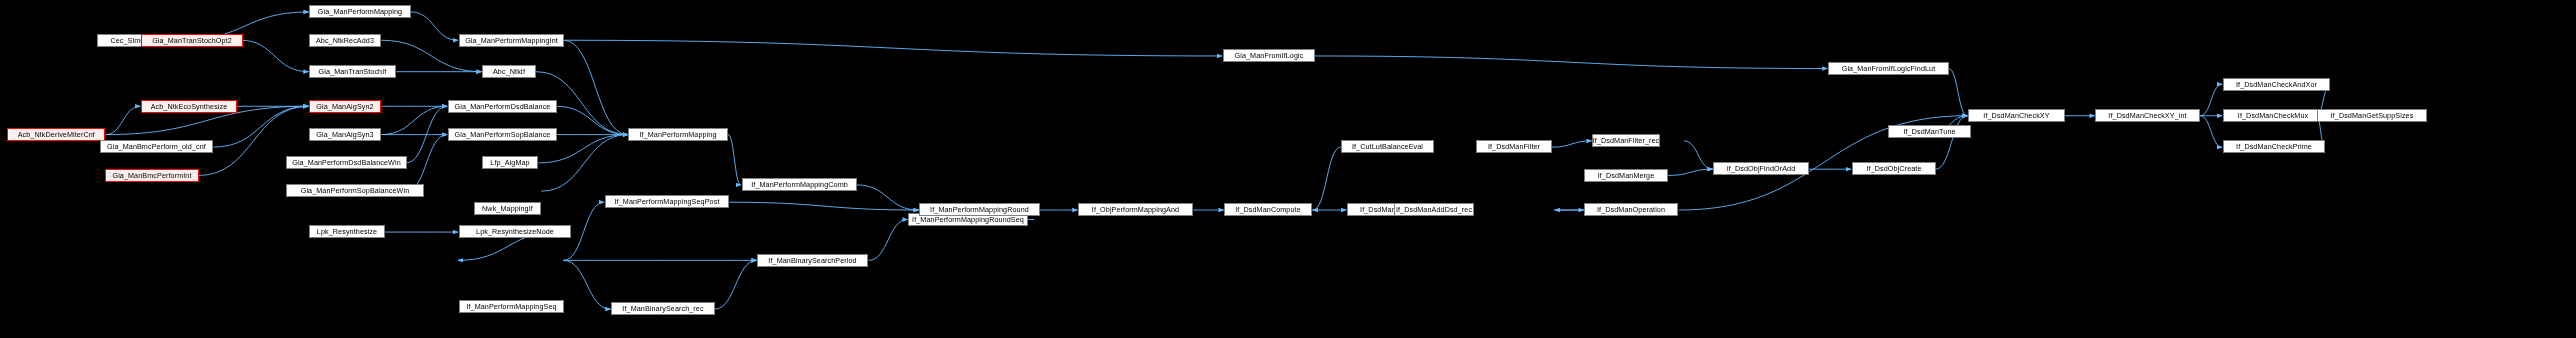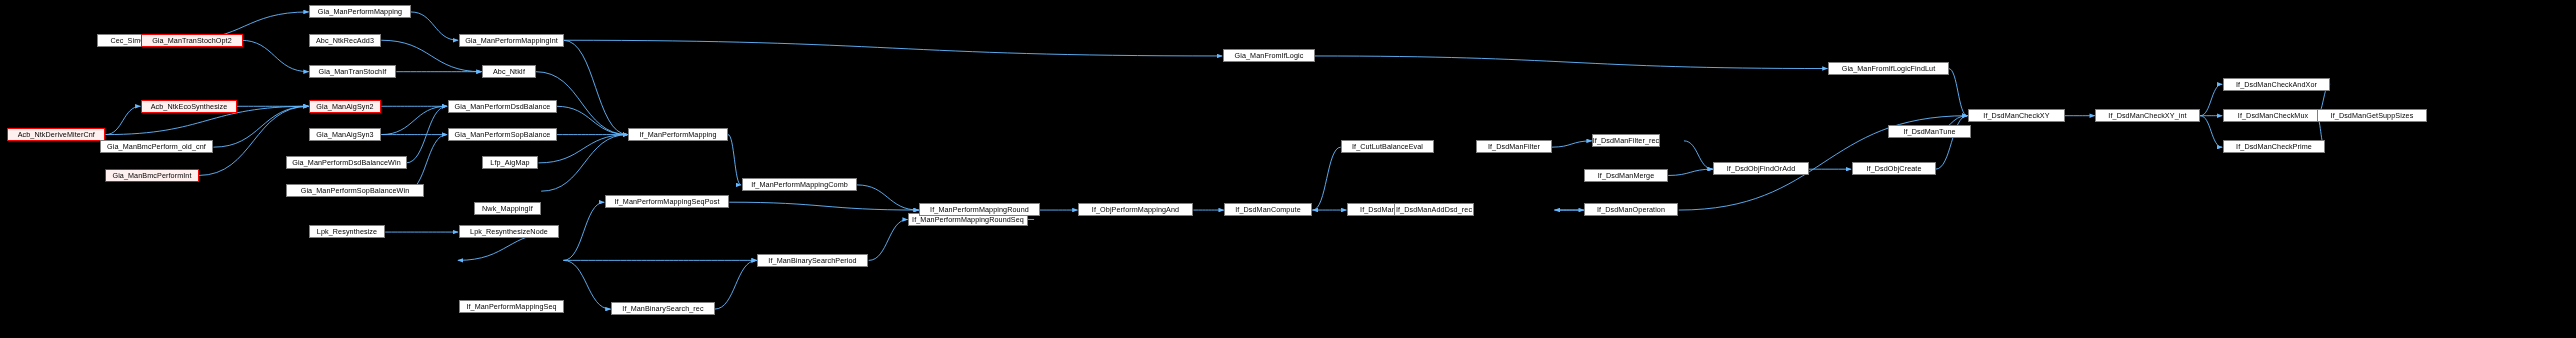--- a/index.html
+++ b/index.html
@@ -136,21 +136,21 @@
       </div>
       <div class="node plain" style="left: 448px; top: 128px; width: 109px;">
         <span>Gia_ManPerformSopBalance</span>
       </div>
       <div class="node plain" style="left: 482px; top: 156px; width: 56px;">
         <span>Lfp_AigMap</span>
       </div>
       <div class="node plain" style="left: 474px; top: 202px; width: 67px;">
         <span>Nwk_MappingIf</span>
       </div>
-      <div class="node plain" style="left: 459px; top: 225px; width: 100px;">
+      <div class="node plain" style="left: 459px; top: 225px; width: 112px;">
         <span>Lpk_ResynthesizeNode</span>
       </div>
       <div class="node plain" style="left: 459px; top: 254px; width: 105px; margin-top: 46px;">
         <span>If_ManPerformMappingSeq</span>
       </div>
       <div class="node plain" style="left: 628px; top: 128px; width: 100px;">
         <span>If_ManPerformMapping</span>
       </div>
       <div class="node plain" style="left: 742px; top: 178px; width: 115px;">
         <span>If_ManPerformMappingComb</span>

